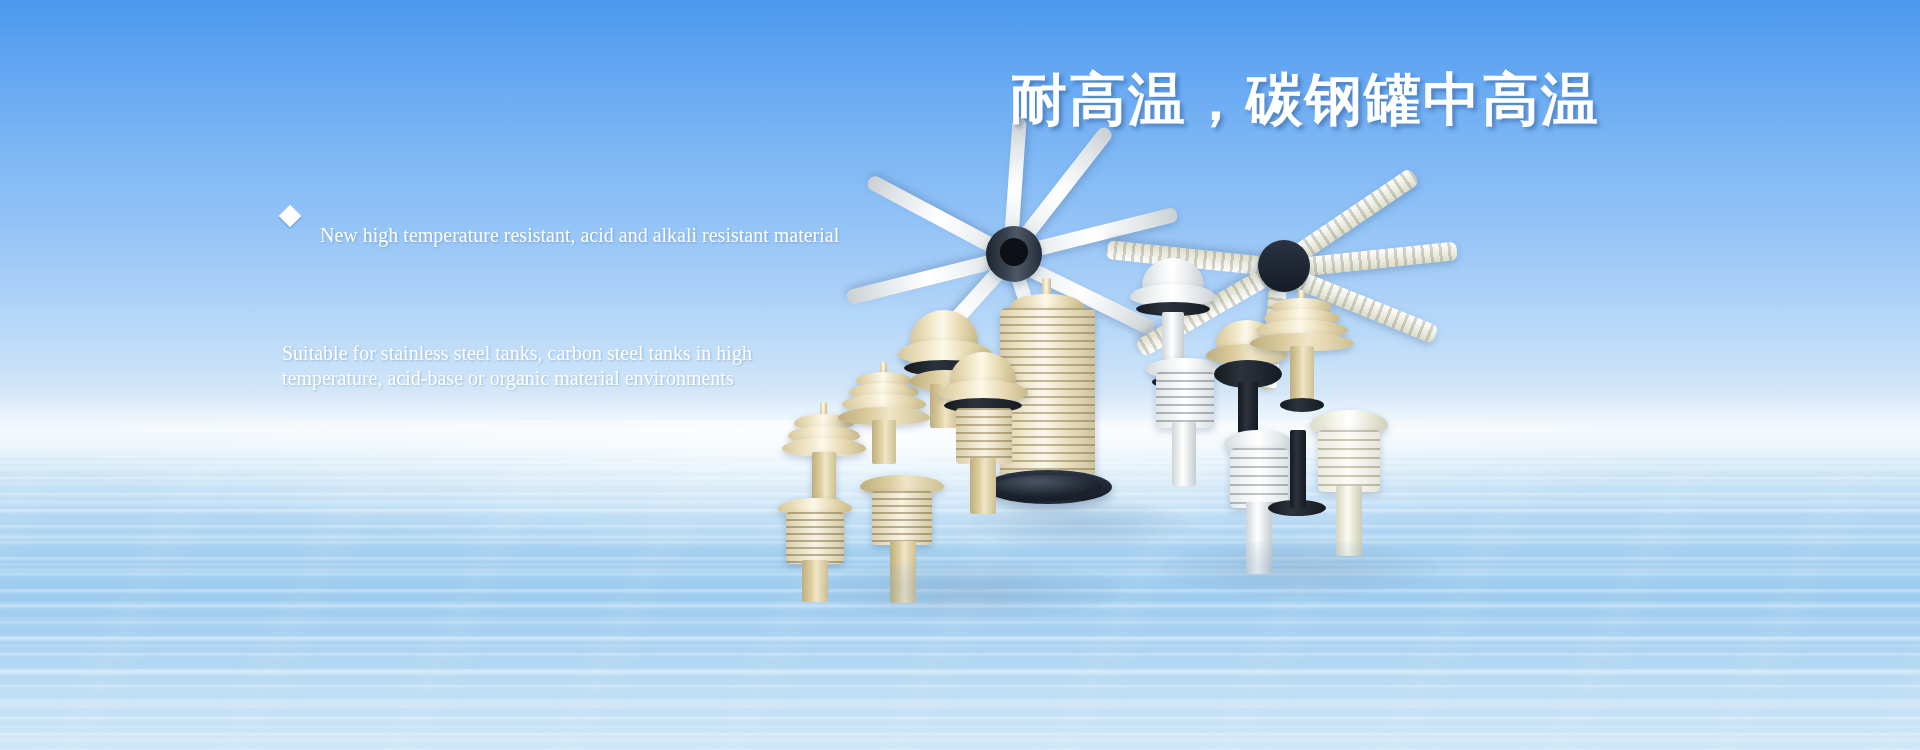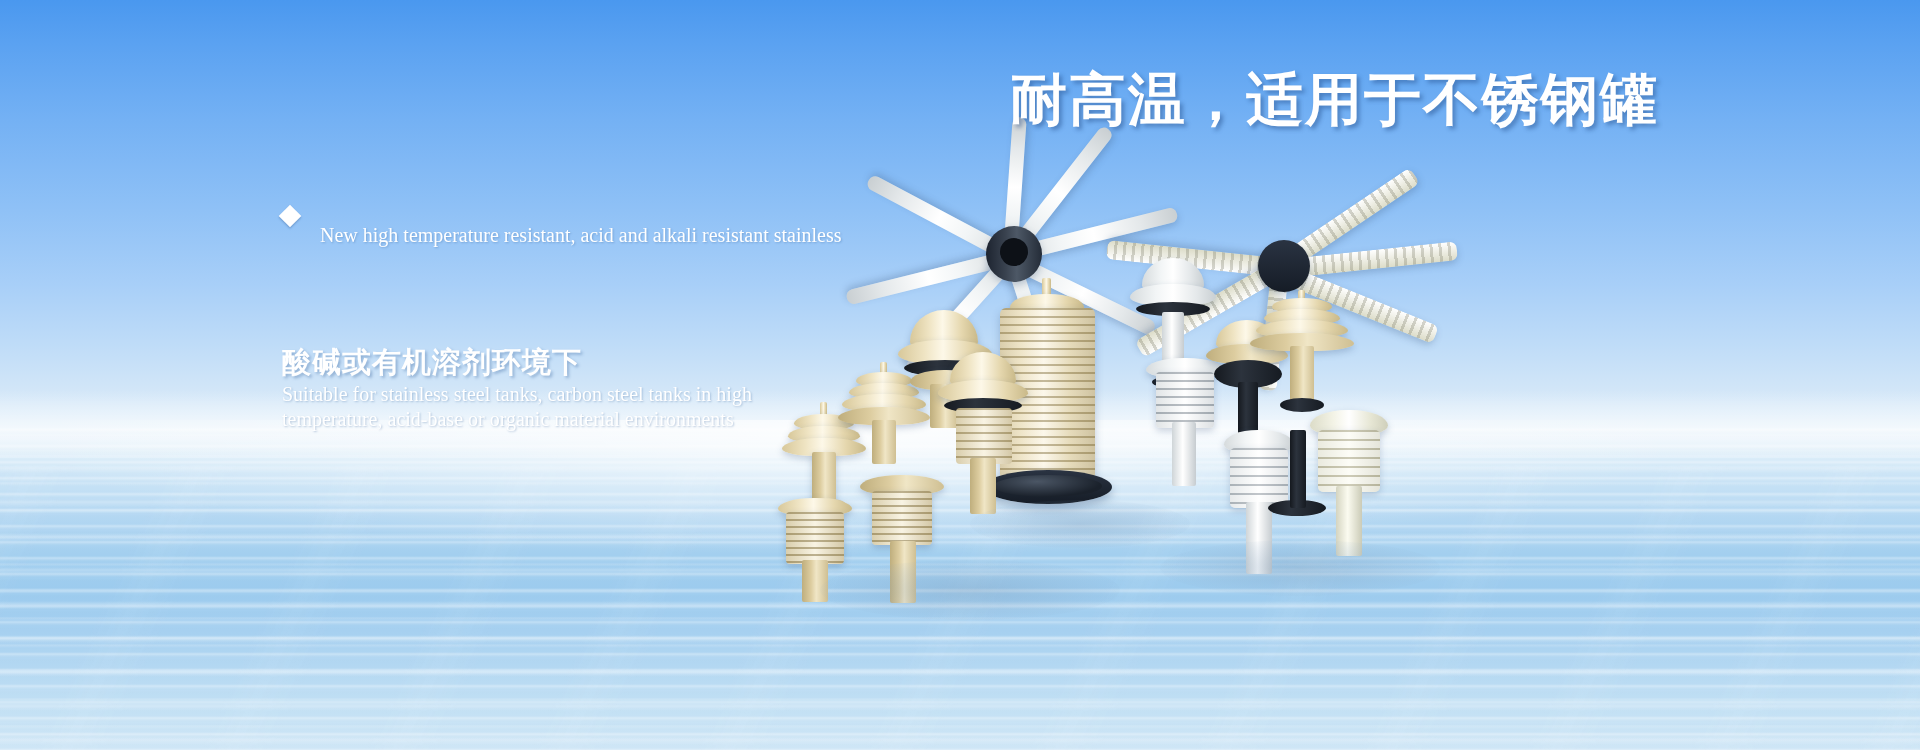--- a/index.html
+++ b/index.html
@@ -380,32 +380,31 @@
     <div class="prod" style="left:372px; top:240px; width:90px; height:210px;">
       <div class="flange c-black" style="left:16px; top:130px; width:58px; height:16px;"></div>
       <div class="stem c-black" style="left:38px; top:60px; width:16px; height:78px;"></div>
     </div>
 
     <div class="reflect" style="left:-60px; top:430px; width:300px; height:60px;"></div>
     <div class="reflect" style="left:90px; top:370px; width:220px; height:48px;"></div>
     <div class="reflect" style="left:280px; top:410px; width:280px; height:56px;"></div>
   </div>
 
-  <div class="headline">耐高温，适用于不锈钢罐</div>
+  <div class="headline">耐高温，碳钢罐中高温</div>
 
   <div class="bullets">
 
     <div class="bullet-block b1">
       <div class="bullet-row">
         <span class="diamond"></span>
       </div>
-      <div class="en-line">New high temperature resistant, acid and alkali resistant stainless</div>
+      <div class="en-line">New high temperature resistant, acid and alkali resistant material</div>
     </div>
 
     <div class="bullet-block b2">
-      <div class="cn-line b2-indent">酸碱或有机溶剂环境下</div>
       <div class="en-line b2-indent">Suitable for stainless steel tanks, carbon steel tanks in high
 temperature, acid-base or organic material environments</div>
     </div>
 
   </div>
 
 </div>
 
 </body></html>

